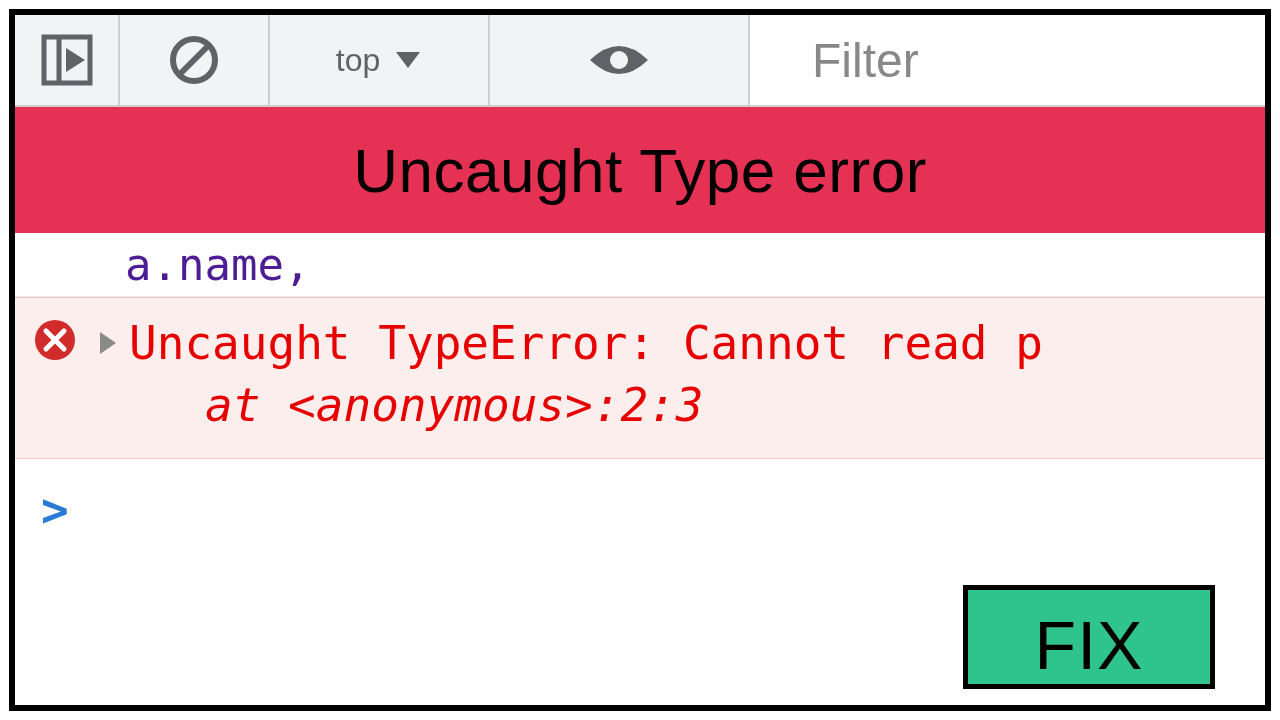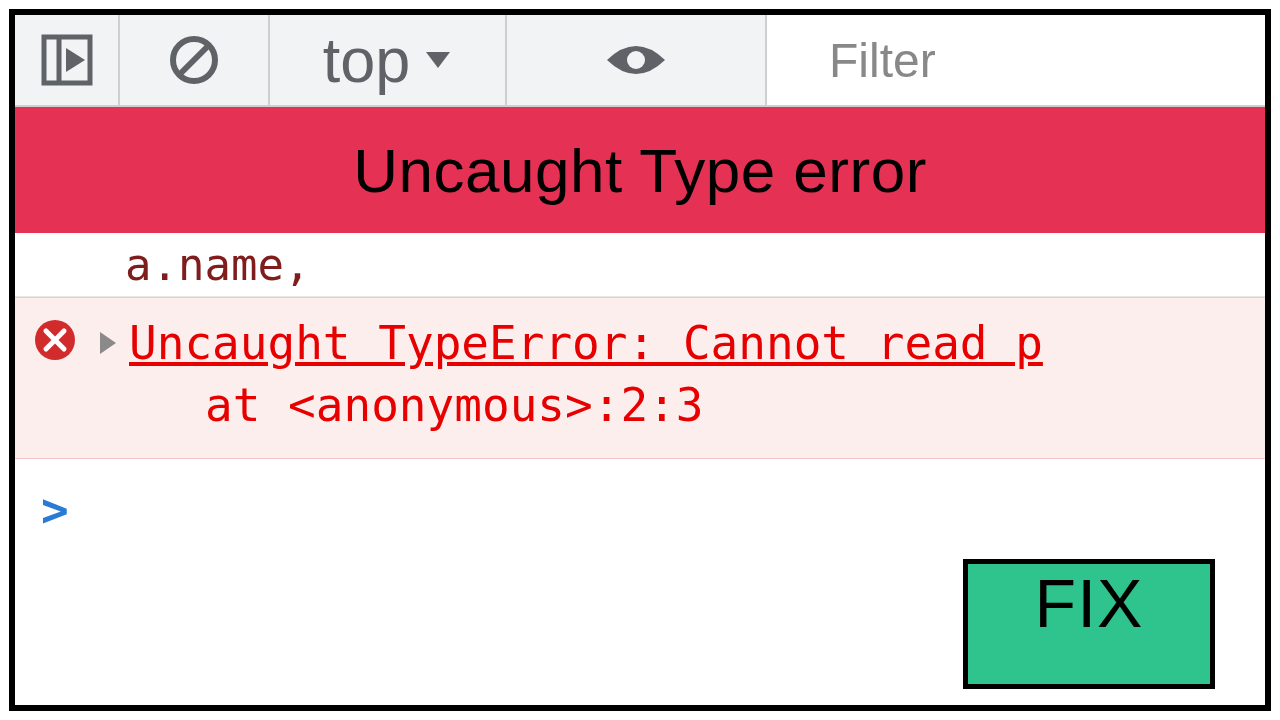--- a/index.html
+++ b/index.html
@@ -23,21 +23,21 @@
   }
   .tb-section {
     display: flex;
     align-items: center;
     justify-content: center;
     border-right: 2px solid #cfcfcf;
     color: #5f6368;
   }
   .tb-section.s1 { width: 105px; }
   .tb-section.s2 { width: 150px; }
-  .tb-section.s3 { width: 237px; gap: 14px; font-size: 63px; }
+  .tb-section.s3 { width: 220px; gap: 14px; font-size: 32px; }
   .tb-section.s4 { width: 260px; }
   .tb-section.filter {
     flex: 1;
     justify-content: flex-start;
     padding-left: 30px;
     background: #fff;
     border-right: none;
   }
   .filter-input {
     border: none;
@@ -61,21 +61,21 @@
     color: #000000;
     font-size: 62px;
     letter-spacing: 0.5px;
   }
 
   
   .codeline {
     padding: 6px 0 6px 110px;
     font-family: "DejaVu Sans Mono", Menlo, Consolas, monospace;
     font-size: 44px;
-    color: #7f1d1d;
+    color: #4c1d95;
     border-bottom: 1px solid #e8e8e8;
   }
 
   
   .error-block {
     background: #fdeeee;
     border-top: 1px solid #f3c7c7;
     border-bottom: 1px solid #f3c7c7;
     padding: 14px 0 22px 18px;
     display: flex;
@@ -90,49 +90,49 @@
   .err-body {
     color: #e60000;
     font-size: 46px;
     line-height: 1.35;
   }
   .err-first-line {
     display: flex;
     align-items: center;
     gap: 10px;
     white-space: nowrap;
-    text-decoration: underline;
   }
   .err-second-line {
     padding-left: 108px;
     white-space: nowrap;
+    font-style: italic;
   }
 
   
   .prompt-row {
     padding: 24px 0 0 26px;
   }
   .prompt-caret {
     color: #2a7bd6;
     font-size: 46px;
     font-weight: bold;
     font-family: "DejaVu Sans Mono", Menlo, Consolas, monospace;
   }
 
   
   .fix-btn {
     position: absolute;
     right: 50px;
     bottom: 16px;
     width: 252px;
-    height: 130px;
+    height: 104px;
     background: #2fc38e;
     border: 5px solid #000;
     display: flex;
-    align-items: flex-start;
+    align-items: flex-end;
     justify-content: center;
     font-size: 68px;
     color: #000;
     cursor: pointer;
     letter-spacing: 1px;
   }
 </style>
 </head>
 <body>
 

